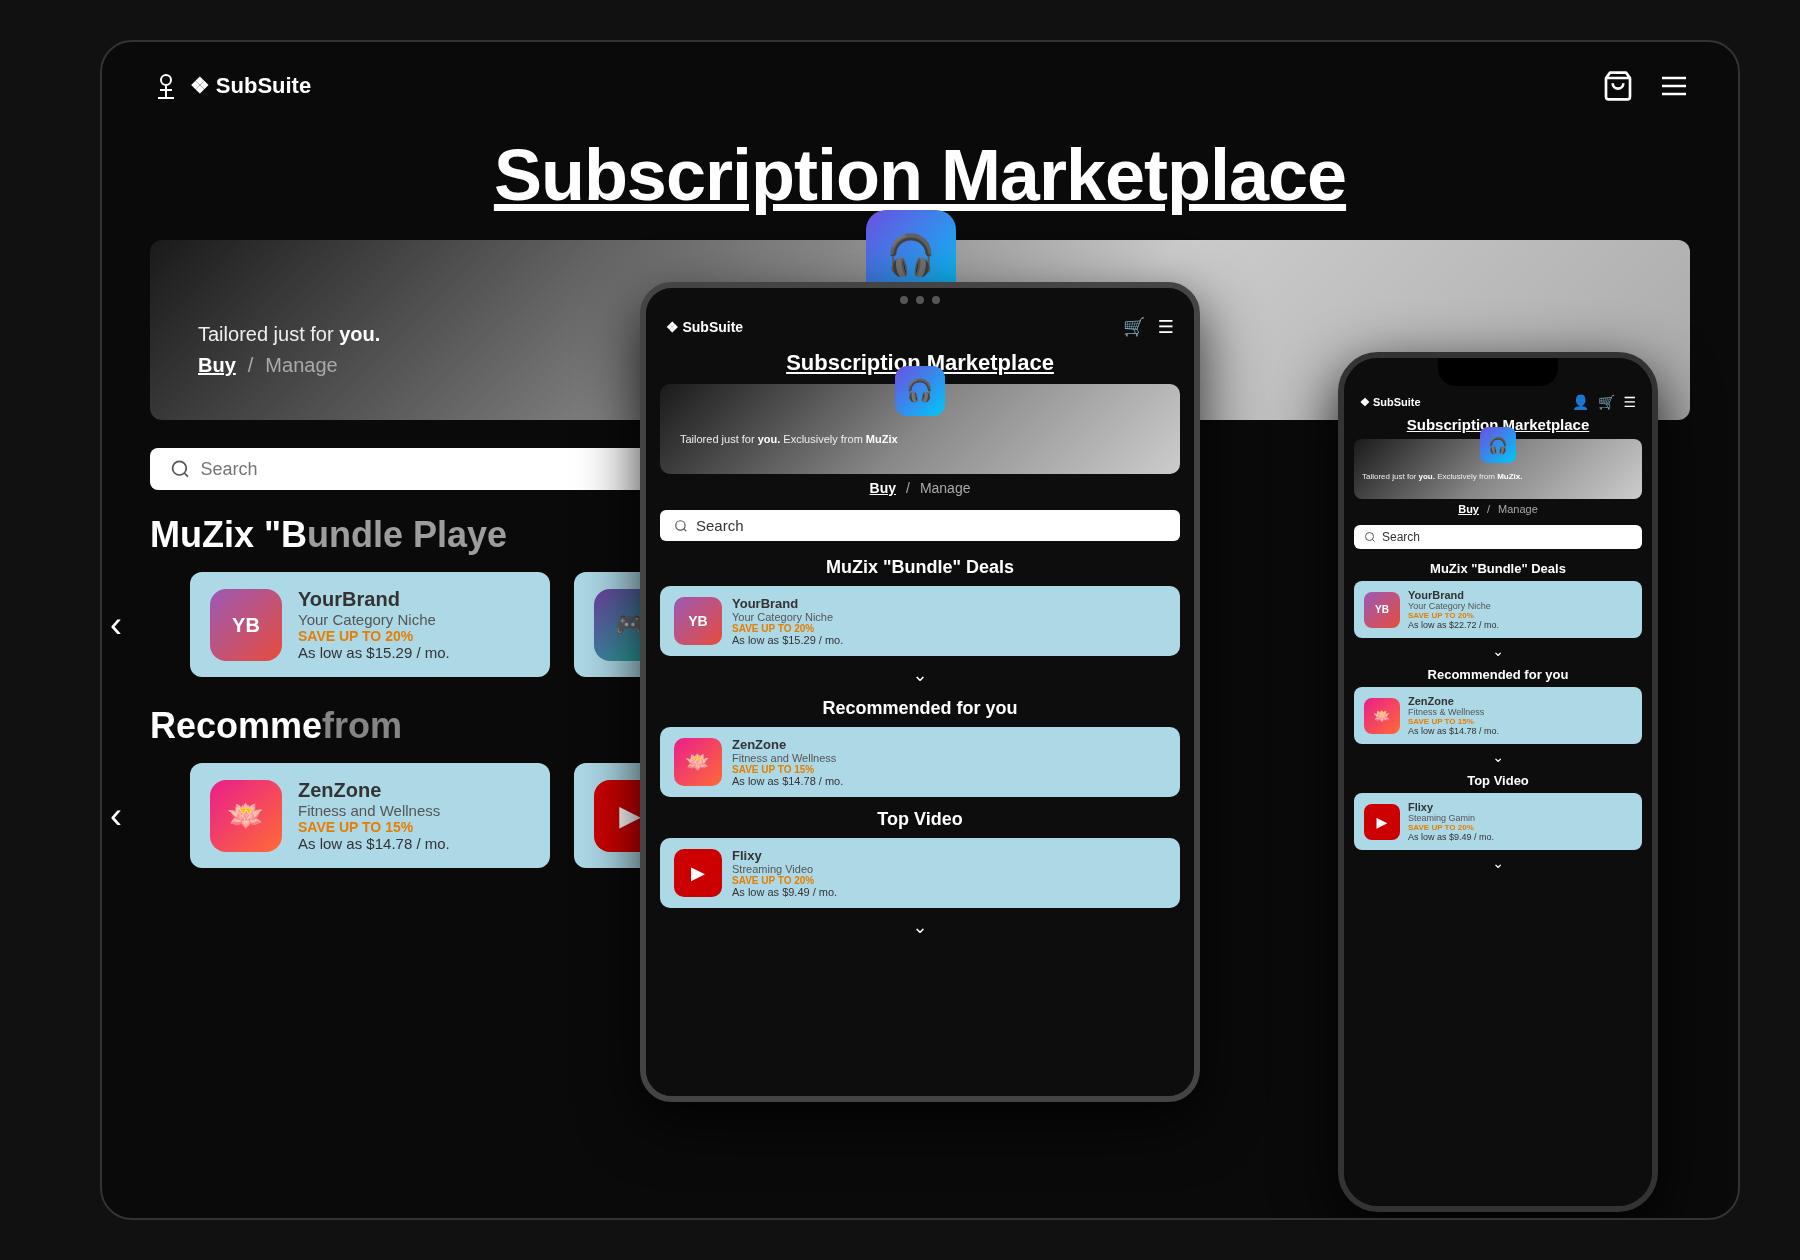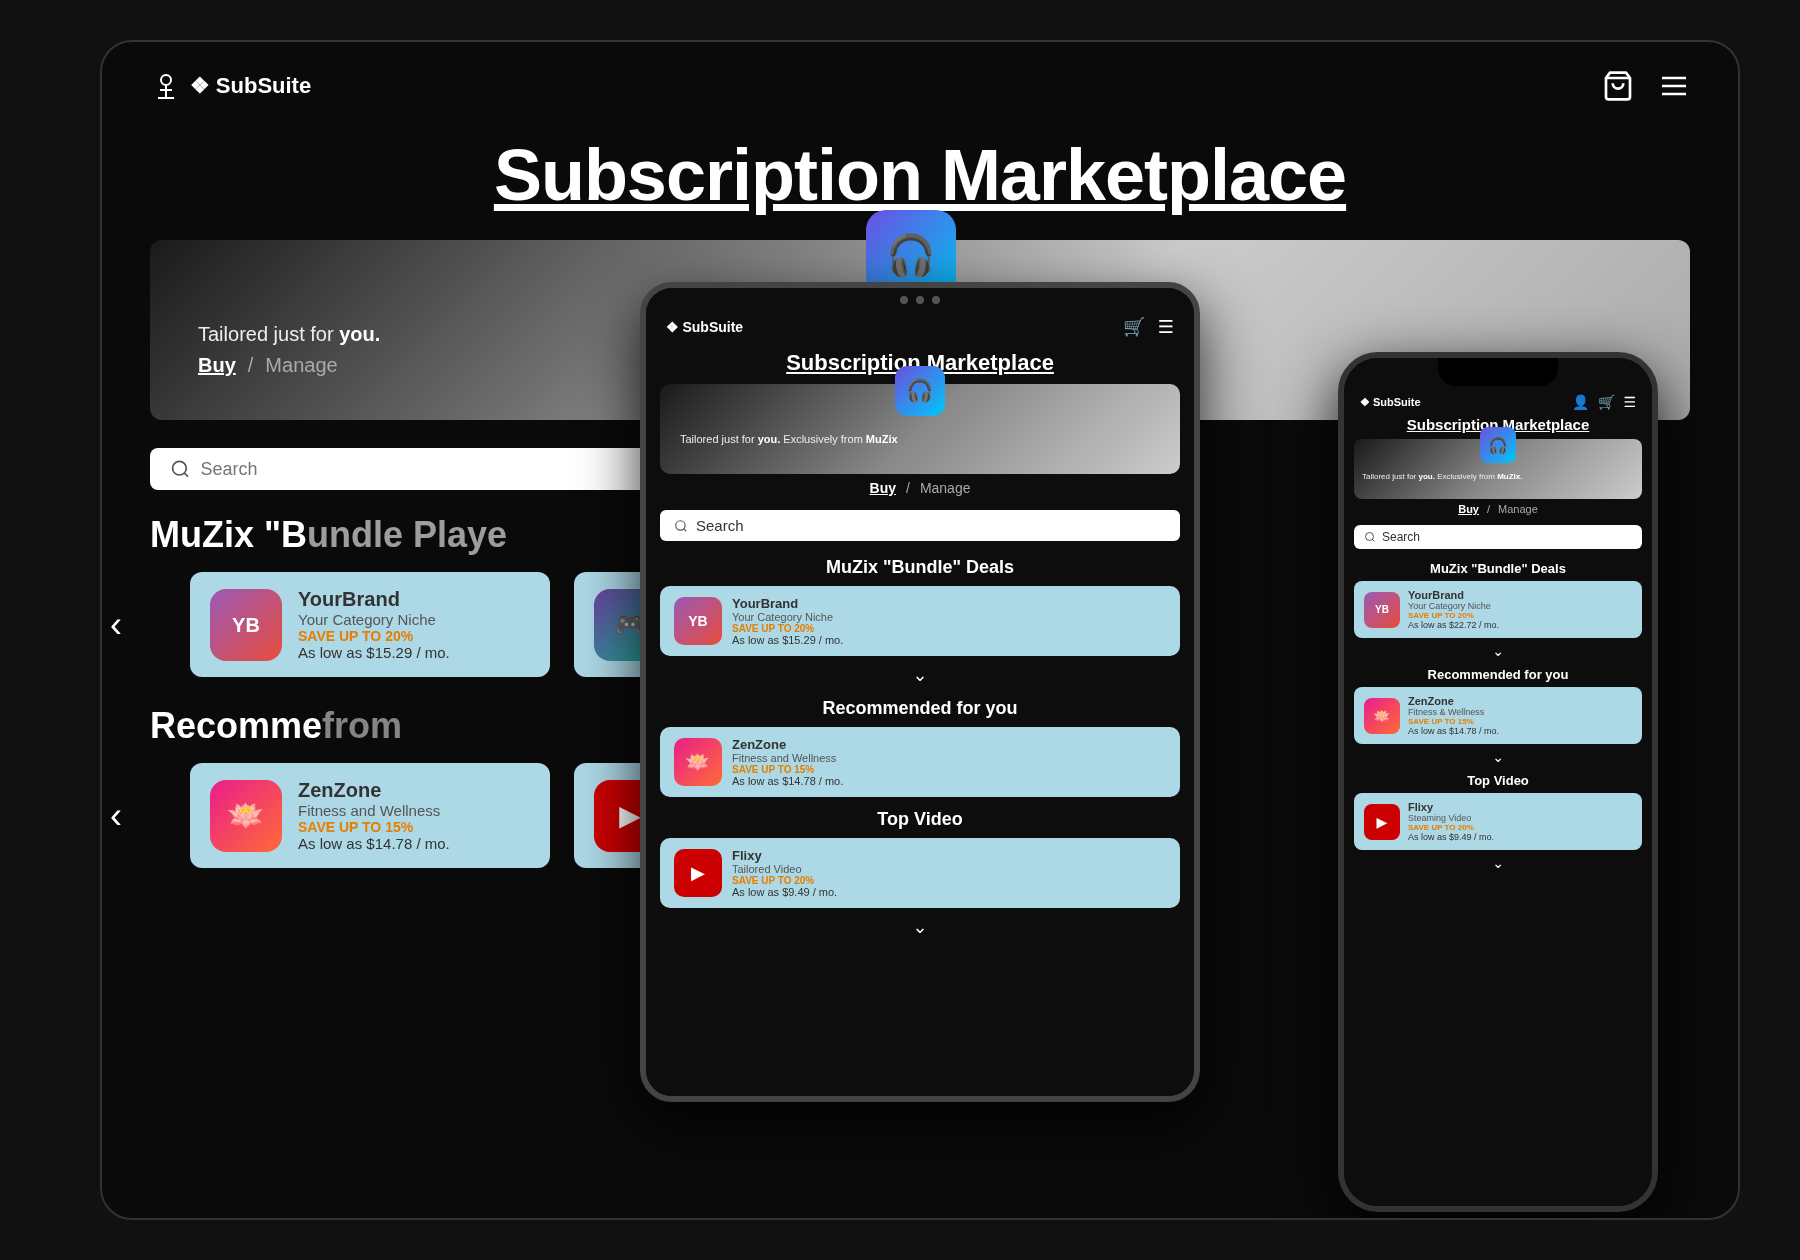--- a/index.html
+++ b/index.html
@@ -659,21 +659,21 @@
           <div class="t-price">As low as $14.78 / mo.</div>
         </div>
       </div>
       <div class="tablet-section">Top Video</div>
       <div class="tablet-card">
         <div class="tablet-card-icon" style="background:#cc0000;">
           <span style="font-size:18px;color:white;">▶</span>
         </div>
         <div class="tablet-card-info">
           <div class="t-name">Flixy</div>
-          <div class="t-cat">Tailored Video</div>
+          <div class="t-cat">Streaming Video</div>
           <div class="t-save">SAVE UP TO 20%</div>
           <div class="t-price">As low as $9.49 / mo.</div>
         </div>
       </div>
       <div class="tablet-chevron">⌄</div>
     </div>
   </div>
 
   <div class="phone-mockup">
     <div class="phone-inner">
@@ -731,21 +731,21 @@
         </div>
       </div>
       <div class="phone-chevron">⌄</div>
       <div class="phone-section">Top Video</div>
       <div class="phone-card">
         <div class="phone-card-icon" style="background:#cc0000;">
           <span style="font-size:14px;color:white;">▶</span>
         </div>
         <div class="phone-card-info">
           <div class="p-name">Flixy</div>
-          <div class="p-cat">Steaming Video</div>
+          <div class="p-cat">Steaming Gamin</div>
           <div class="p-save">SAVE UP TO 20%</div>
           <div class="p-price">As low as $9.49 / mo.</div>
         </div>
       </div>
       <div class="phone-chevron">⌄</div>
     </div>
   </div>
 
 </div>
 

